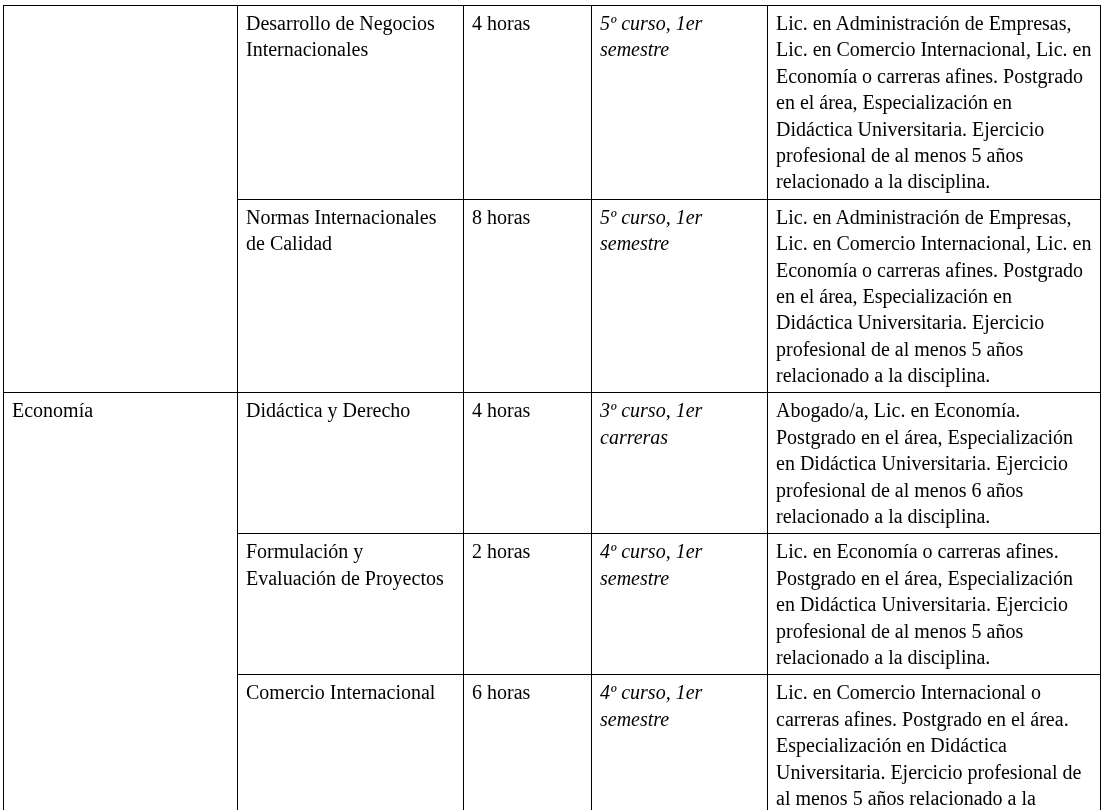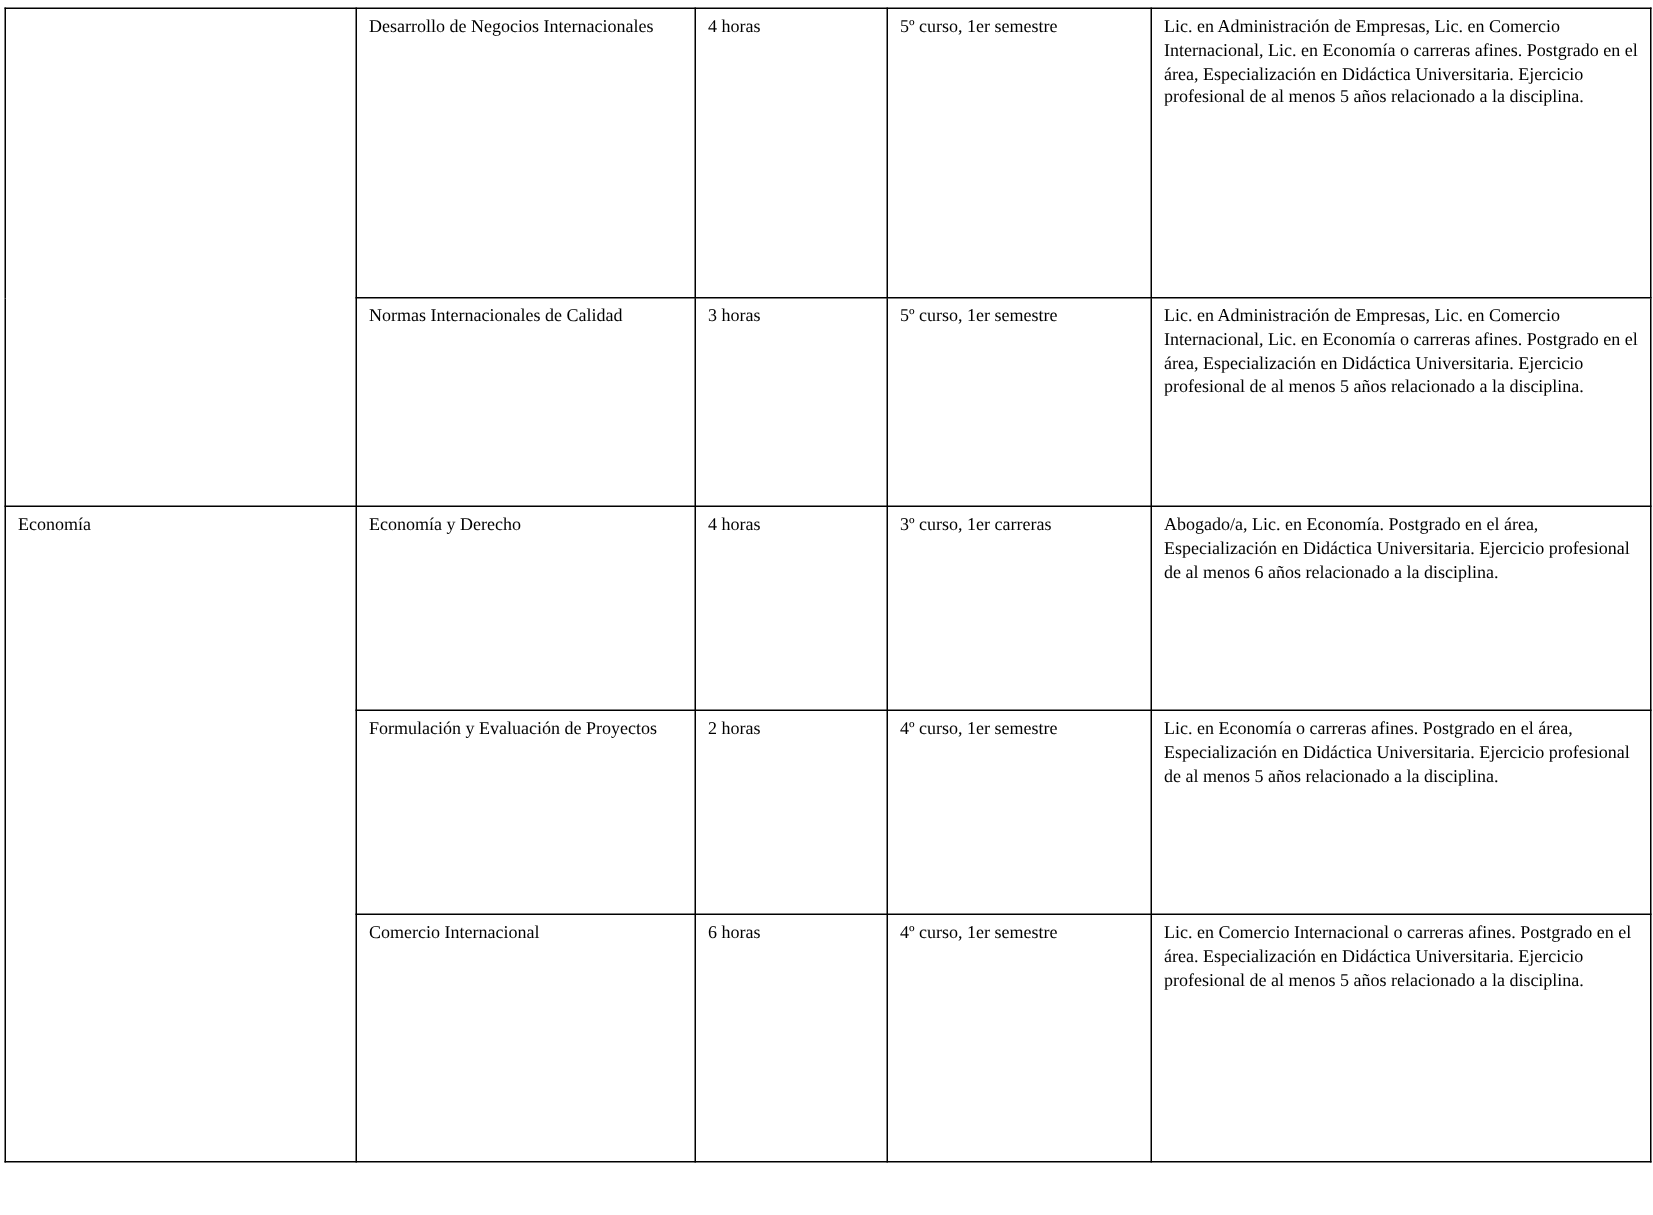--- a/index.html
+++ b/index.html
@@ -39,21 +39,21 @@
     border-collapse: collapse;
     table-layout: fixed;
     width: 1098px;
     margin-left: 3px;
     margin-top: 5px;
   }
   table.grid td {
     border: 1px solid #000000;
     vertical-align: top;
     padding: 4px 7px 4px 8px;
-    font-size: 12px;
+    font-size: 20px;
     line-height: 1.32;
   }
   td.col-area {
     width: 218px;
     vertical-align: middle;
     text-align: left;
     padding-left: 20px;
   }
   td.col-subject {
     width: 210px;
@@ -64,20 +64,21 @@
     width: 112px;
     text-align: left;
     vertical-align: top;
     padding-top: 5px;
   }
   td.col-course {
     width: 160px;
     vertical-align: top;
     padding-top: 5px;
     padding-left: 8px;
+    font-style: italic;
   }
   td.col-req {
     vertical-align: top;
     padding-top: 5px;
     padding-left: 8px;
     padding-right: 6px;
   }
   .row-a { height: 193px; }
   .row-b { height: 139px; }
   .row-c { height: 136px; }
@@ -94,27 +95,27 @@
     <tbody>
       <tr class="row-a">
         <td class="col-area" rowspan="2"></td>
         <td class="col-subject">Desarrollo de Negocios Internacionales</td>
         <td class="col-hours">4 horas</td>
         <td class="col-course">5º curso, 1er semestre</td>
         <td class="col-req">Lic. en Administración de Empresas, Lic. en Comercio Internacional, Lic. en Economía o carreras afines. Postgrado en el área, Especialización en Didáctica Universitaria.  Ejercicio profesional de al menos 5 años relacionado a la disciplina.</td>
       </tr>
       <tr class="row-b">
         <td class="col-subject">Normas Internacionales de Calidad</td>
-        <td class="col-hours">3 horas</td>
+        <td class="col-hours">8 horas</td>
         <td class="col-course">5º curso, 1er semestre</td>
         <td class="col-req">Lic. en Administración de Empresas, Lic. en Comercio Internacional, Lic. en Economía o carreras afines. Postgrado en el área, Especialización en Didáctica Universitaria.  Ejercicio profesional de al menos 5 años relacionado a la disciplina.</td>
       </tr>
       <tr class="row-c">
         <td class="col-area" rowspan="3">Economía</td>
-        <td class="col-subject">Economía y Derecho</td>
+        <td class="col-subject">Didáctica y Derecho</td>
         <td class="col-hours">4 horas</td>
         <td class="col-course">3º curso, 1er carreras</td>
         <td class="col-req">Abogado/a, Lic. en Economía. Postgrado en el área, Especialización en Didáctica Universitaria.  Ejercicio profesional de al menos 6 años relacionado a la disciplina.</td>
       </tr>
       <tr class="row-d">
         <td class="col-subject">Formulación y Evaluación de Proyectos</td>
         <td class="col-hours">2 horas</td>
         <td class="col-course">4º curso, 1er semestre</td>
         <td class="col-req">Lic. en Economía o carreras afines. Postgrado en el área, Especialización en Didáctica Universitaria.  Ejercicio profesional de al menos 5 años relacionado a la disciplina.</td>
       </tr>

